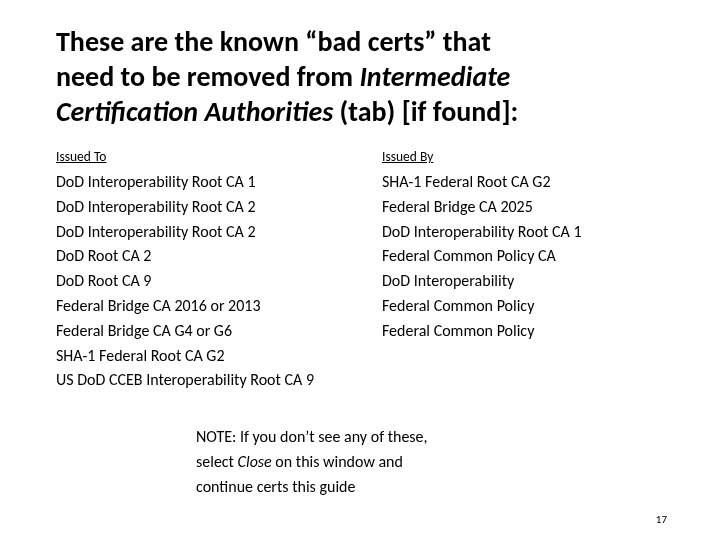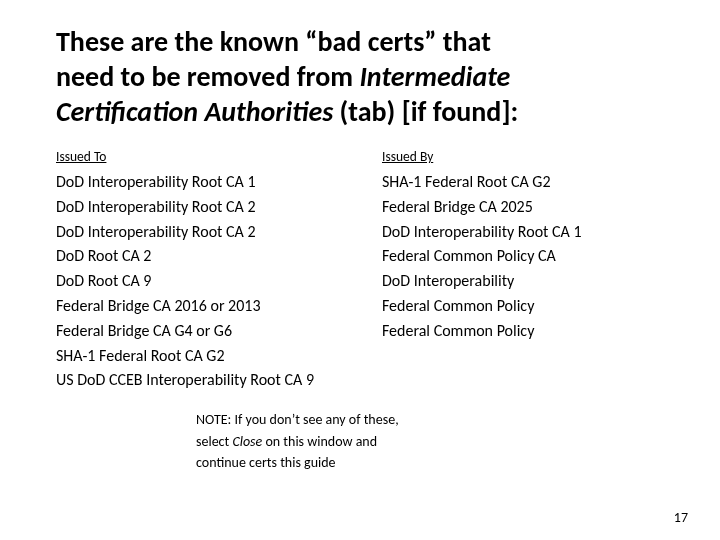--- a/index.html
+++ b/index.html
@@ -56,34 +56,34 @@
       font-size: 13.5px;
       margin-bottom: 2px;
     }
 
     .column-item {
       font-size: 16px;
       line-height: 1.55;
     }
 
     .note-section {
-      margin-top: 0;
+      margin-top: 16px;
       margin-left: 140px;
-      font-size: 14px;
+      font-size: 16px;
       line-height: 1.55;
     }
 
     .note-section em {
     }
 
     .page-number {
       position: absolute;
       bottom: 14px;
-      right: 32px;
-      font-size: 14px;
+      right: 53px;
+      font-size: 11px;
       color: #000;
     }
   </style>
 </head>
 <body>
 
 <div class="page">
 
   <div class="title">
     <span>These are the known “bad certs” that</span><br>

